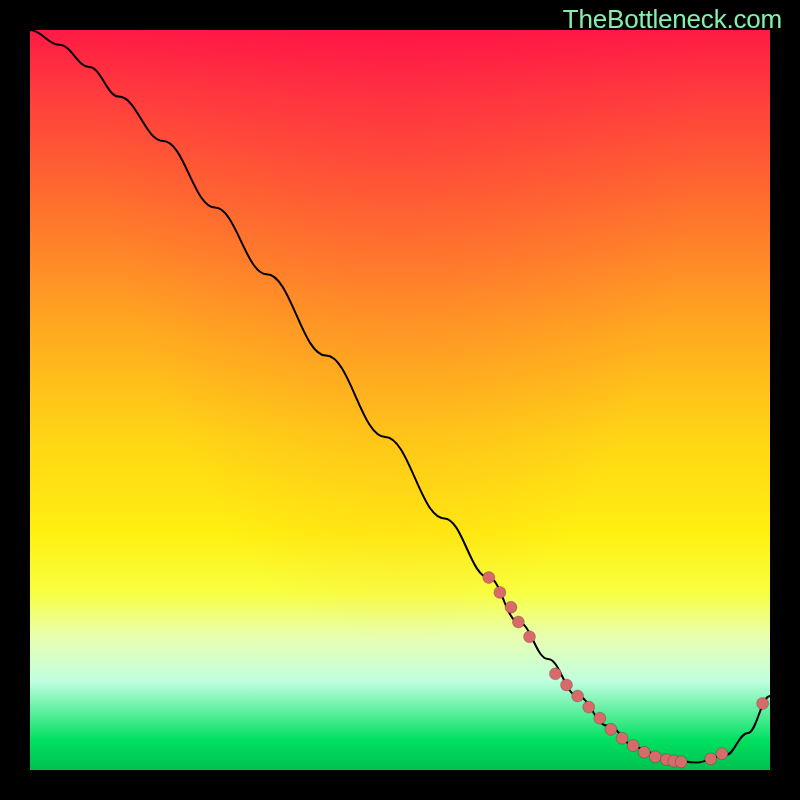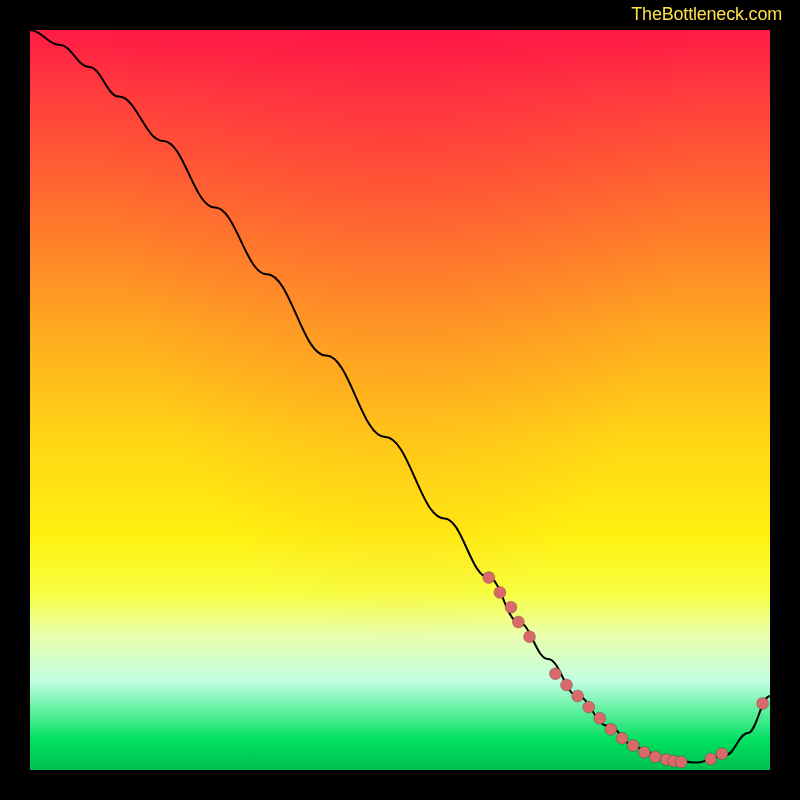--- a/index.html
+++ b/index.html
@@ -8,22 +8,22 @@
     height: 800px;
     background: #000;
     position: relative;
     overflow: hidden;
     font-family: Arial, Helvetica, sans-serif;
   }
   .watermark {
     position: absolute;
     top: 4px;
     right: 18px;
-    color: #fde047;
-    font-size: 18px;
+    color: #86efac;
+    font-size: 26px;
     font-weight: 500;
     letter-spacing: -0.2px;
     z-index: 10;
   }
   .plot {
     position: absolute;
     left: 30px;
     top: 30px;
     width: 740px;
     height: 740px;

